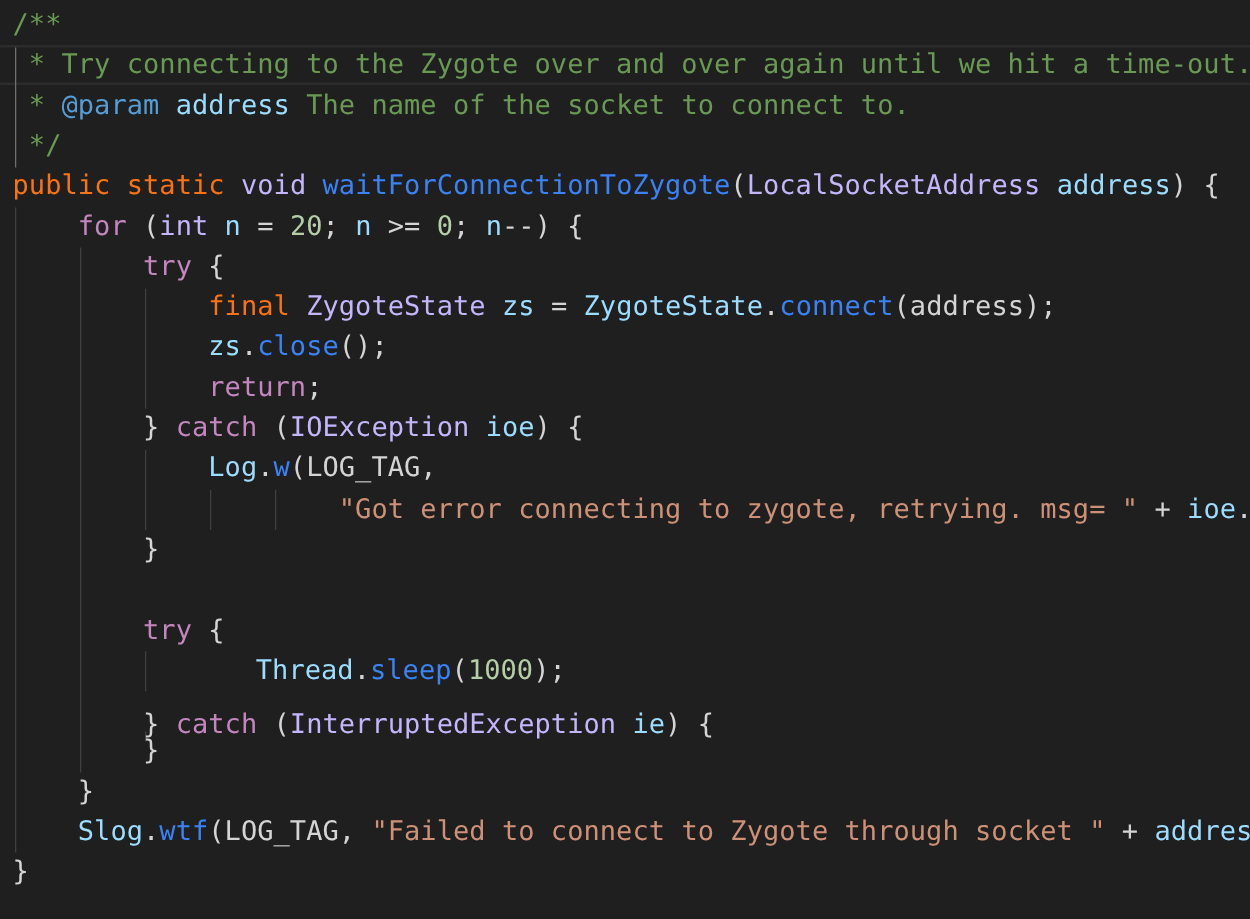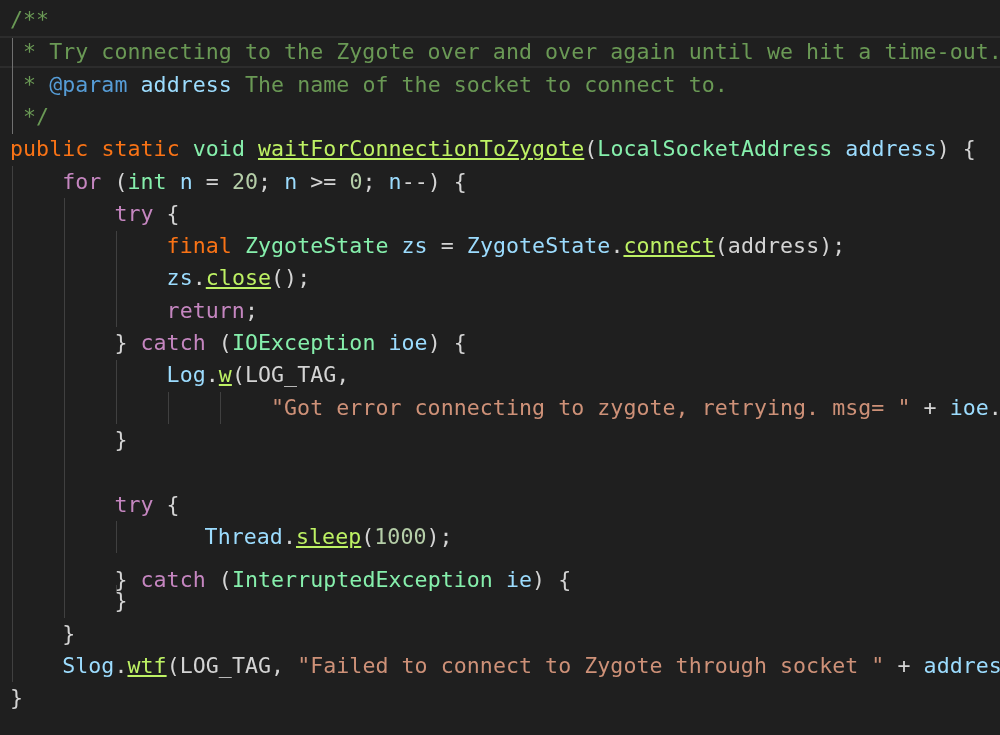--- a/index.html
+++ b/index.html
@@ -36,22 +36,22 @@
     position: absolute;
     width: 1px;
     background: #404040;
   }
   .guide.active { background: #707070; }
   .t-comment { color: #6a9955; }
   .t-doctag { color: #569cd6; }
   .t-docparam { color: #9cdcfe; }
   .t-kw { color: #f97316; }
   .t-ctrl { color: #c586c0; margin-top: 28px; }
-  .t-type { color: #86efac; }
-  .t-fn { color: #bef264; text-decoration: underline; }
+  .t-type { color: #c4b5fd; }
+  .t-fn { color: #3b82f6; }
   .t-var { color: #9cdcfe; }
   .t-num { color: #b5cea8; text-align: right; }
   .t-str { color: #ce9178; }
   .t-plain { color: #d4d4d4; }
 </style>
 </head>
 <body>
 
 <div class="editor">
   <div class="current-line"></div>

